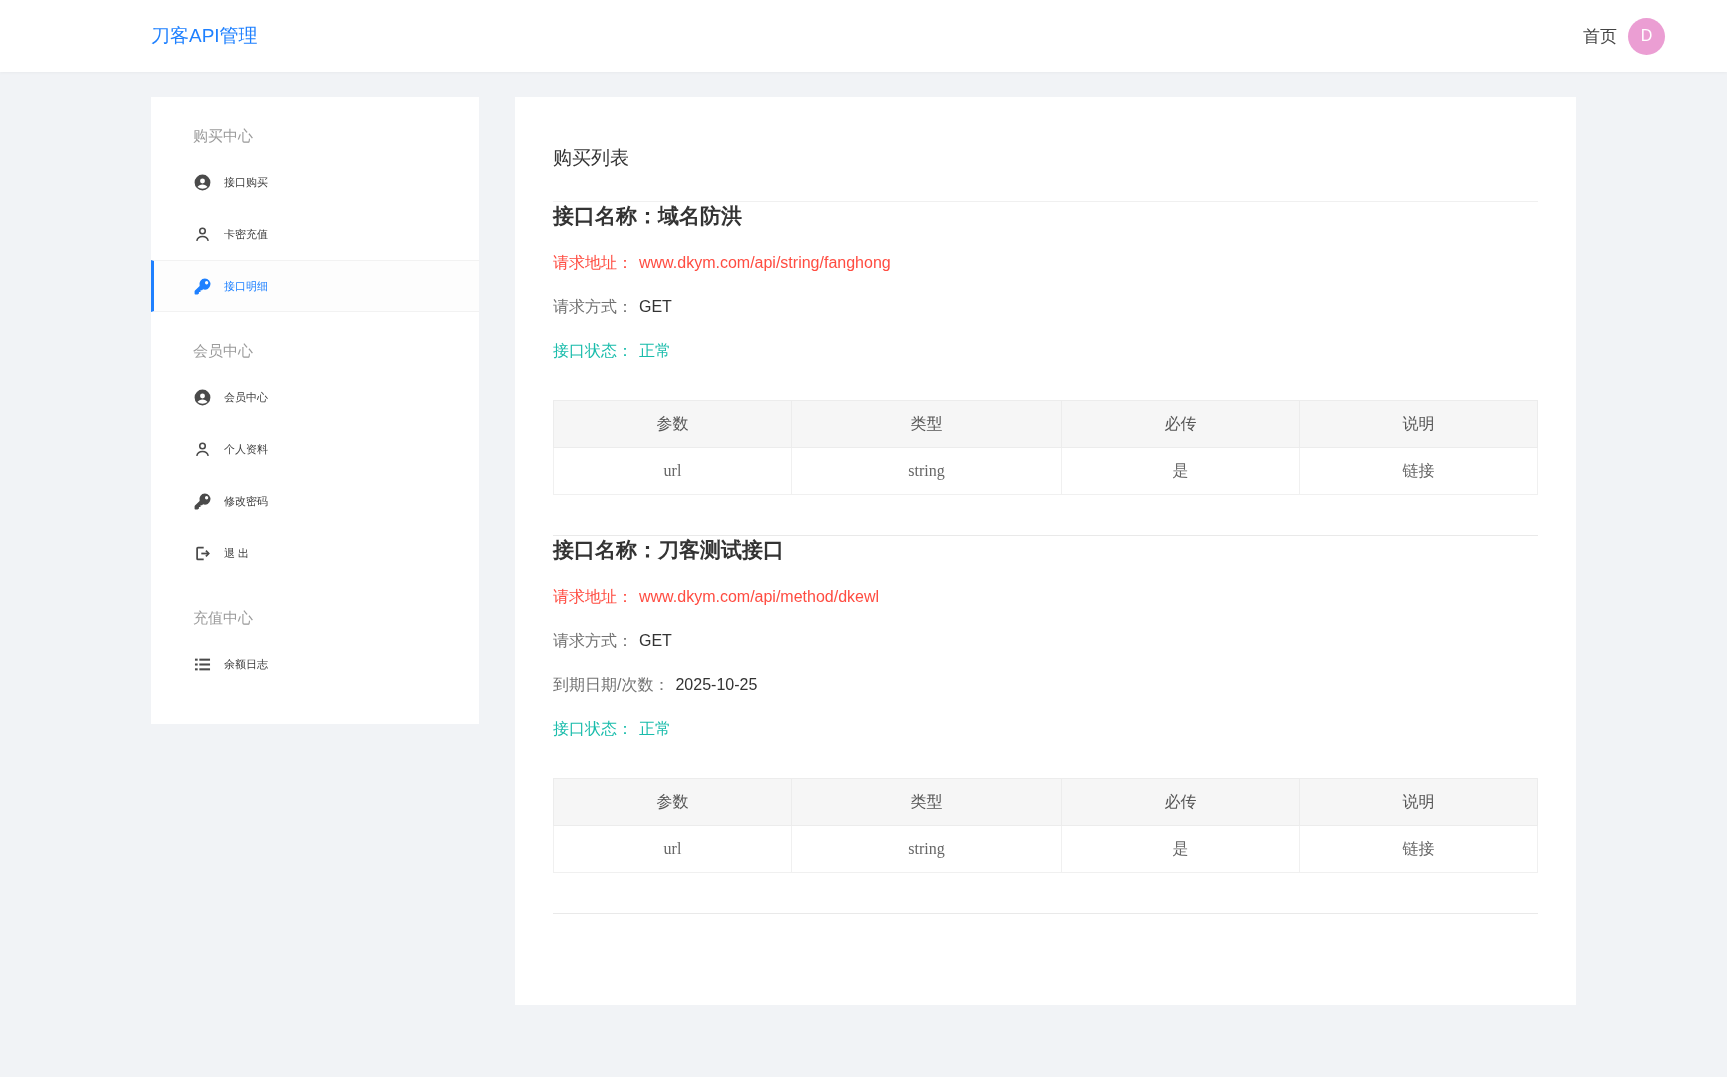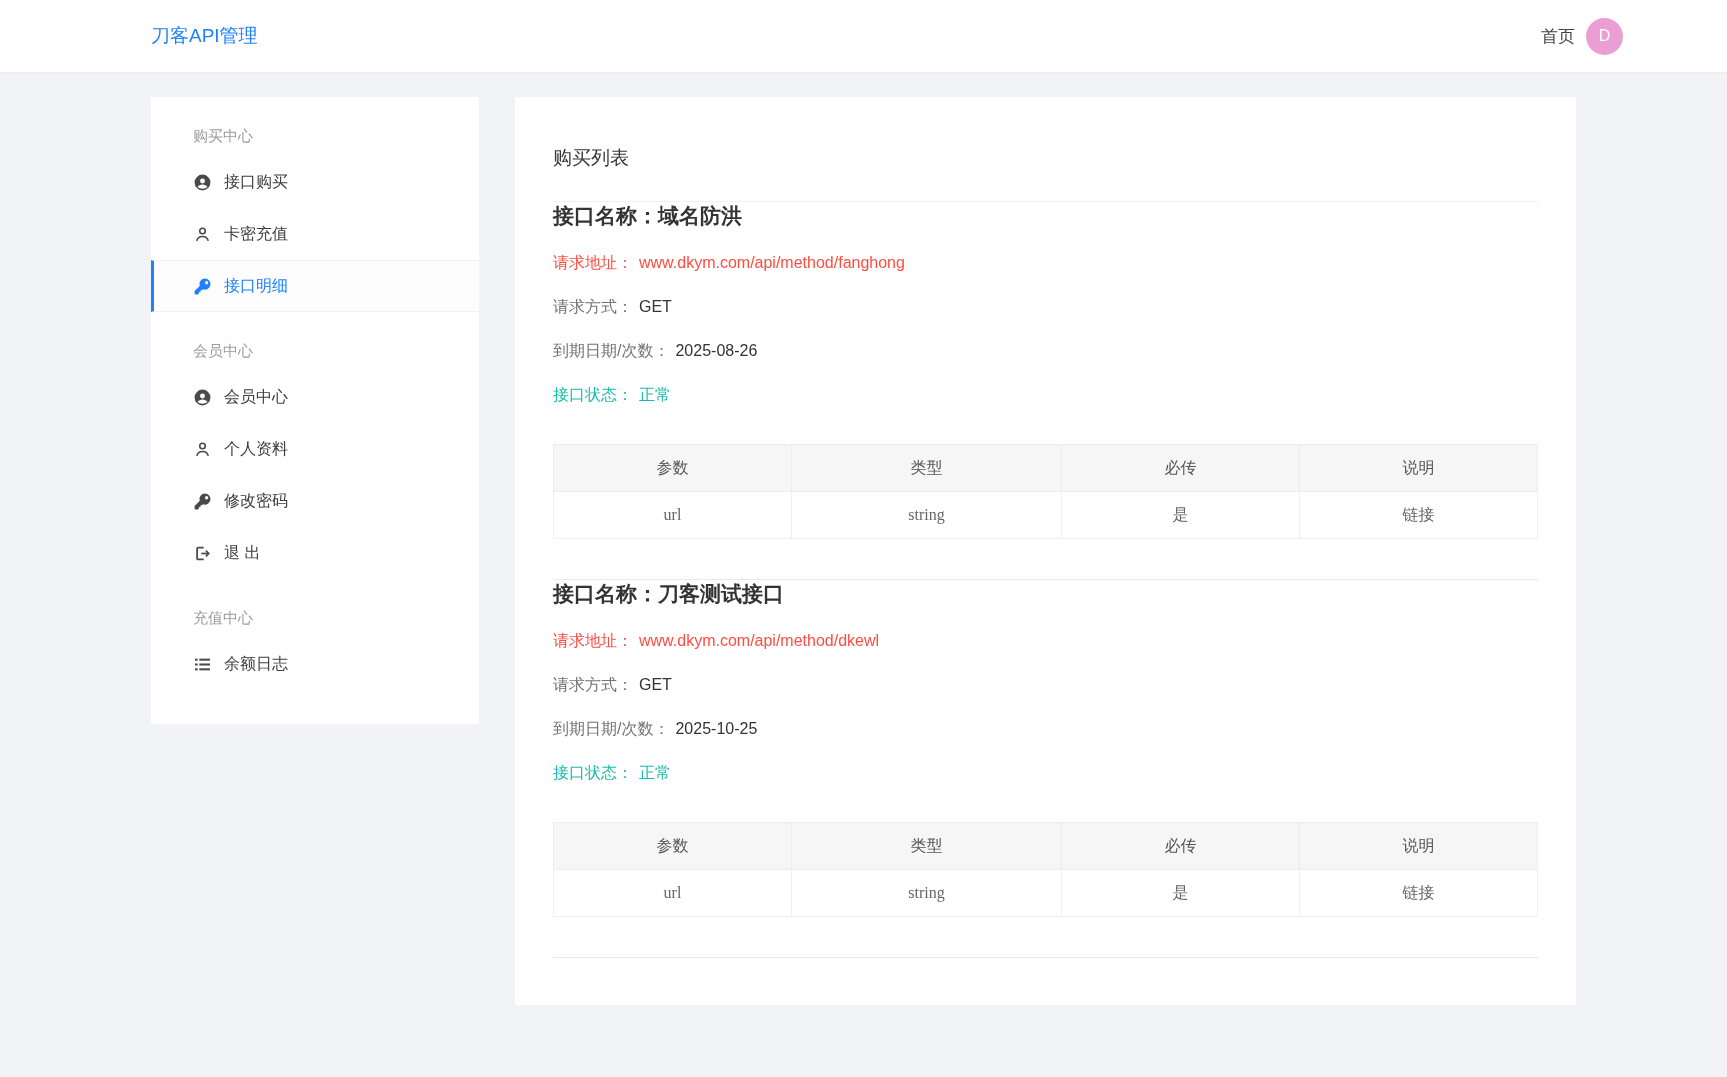--- a/index.html
+++ b/index.html
@@ -6,40 +6,40 @@
   html,body { width: 1727px; min-height: 1077px; }
   body {
     background: #f1f3f6;
     font-family: "Liberation Sans", "DejaVu Sans", sans-serif;
     color: #333;
   }
   
   .header {
     height: 72px; background: #fff;
     display: flex; align-items: center; justify-content: space-between;
-    padding: 0 104px 0 151px;
+    padding: 0 62px 0 151px;
     box-shadow: 0 1px 3px rgba(0,0,0,0.04);
   }
   .brand { font-size: 19px; color: #1E80FF; font-weight: 500; cursor: pointer; }
   .header-right { display: flex; align-items: center; gap: 11px; text-align: right; }
   .nav-home { font-size: 17px; color: #444; cursor: pointer; }
   .avatar {
     width: 37px; height: 37px; border-radius: 50%;
     background: #eb9ed3; color: #fff; font-size: 16px;
     display: flex; align-items: center; justify-content: center;
     cursor: pointer; user-select: none;
   }
   
   .layout { display: flex; gap: 36px; padding: 25px 151px 0 151px; align-items: flex-start; }
   
   .sidebar { width: 328px; background: #fff; padding-bottom: 34px; }
   .side-sec-title { padding: 30px 0 10px 42px; font-size: 15px; color: #9b9b9b; }
   .side-item {
     height: 52px; display: flex; align-items: center; gap: 12px;
-    padding-left: 42px; font-size: 16px; color: #3d3d3d; cursor: pointer;
+    padding-left: 42px; font-size: 11px; color: #3d3d3d; cursor: pointer;
   }
   .side-item .icon { width: 19px; height: 19px; display: inline-flex; color: #4a4a4a; }
   .side-item .icon svg { width: 100%; height: 100%; }
   .side-item.active {
     color: #1E80FF; background: #fdfdfd;
     border-left: 3px solid #1E80FF; padding-left: 39px;
     border-top: 1px solid #f2f2f2; border-bottom: 1px solid #f2f2f2;
   }
   .side-item.active .icon { color: #1E80FF; }
   
@@ -162,23 +162,22 @@
           </span>
           <span>余额日志</span>
         </div>
       </div>
     </nav>
   <main class="main-card">
     <h1 class="main-title">购买列表</h1>
     <div>
         <section class="api-sec">
           <h2 class="api-name"><span>接口名称：</span><span>域名防洪</span></h2>
-          <div class="line red"><span class="lab">请求地址：</span><span class="val">www.dkym.com/api/method/fanghong</span></div>
+          <div class="line red"><span class="lab">请求地址：</span><span class="val">www.dkym.com/api/string/fanghong</span></div>
           <div class="line "><span class="lab">请求方式：</span><span class="val">GET</span></div>
-          <div class="line "><span class="lab">到期日期/次数：</span><span class="val">2025-08-26</span></div>
           <div class="line green"><span class="lab">接口状态：</span><span class="val">正常</span></div>
           <table class="ptable">
             <thead>
               <tr>
                 <th>参数</th>
                 <th>类型</th>
                 <th>必传</th>
                 <th>说明</th>
               </tr>
             </thead>

